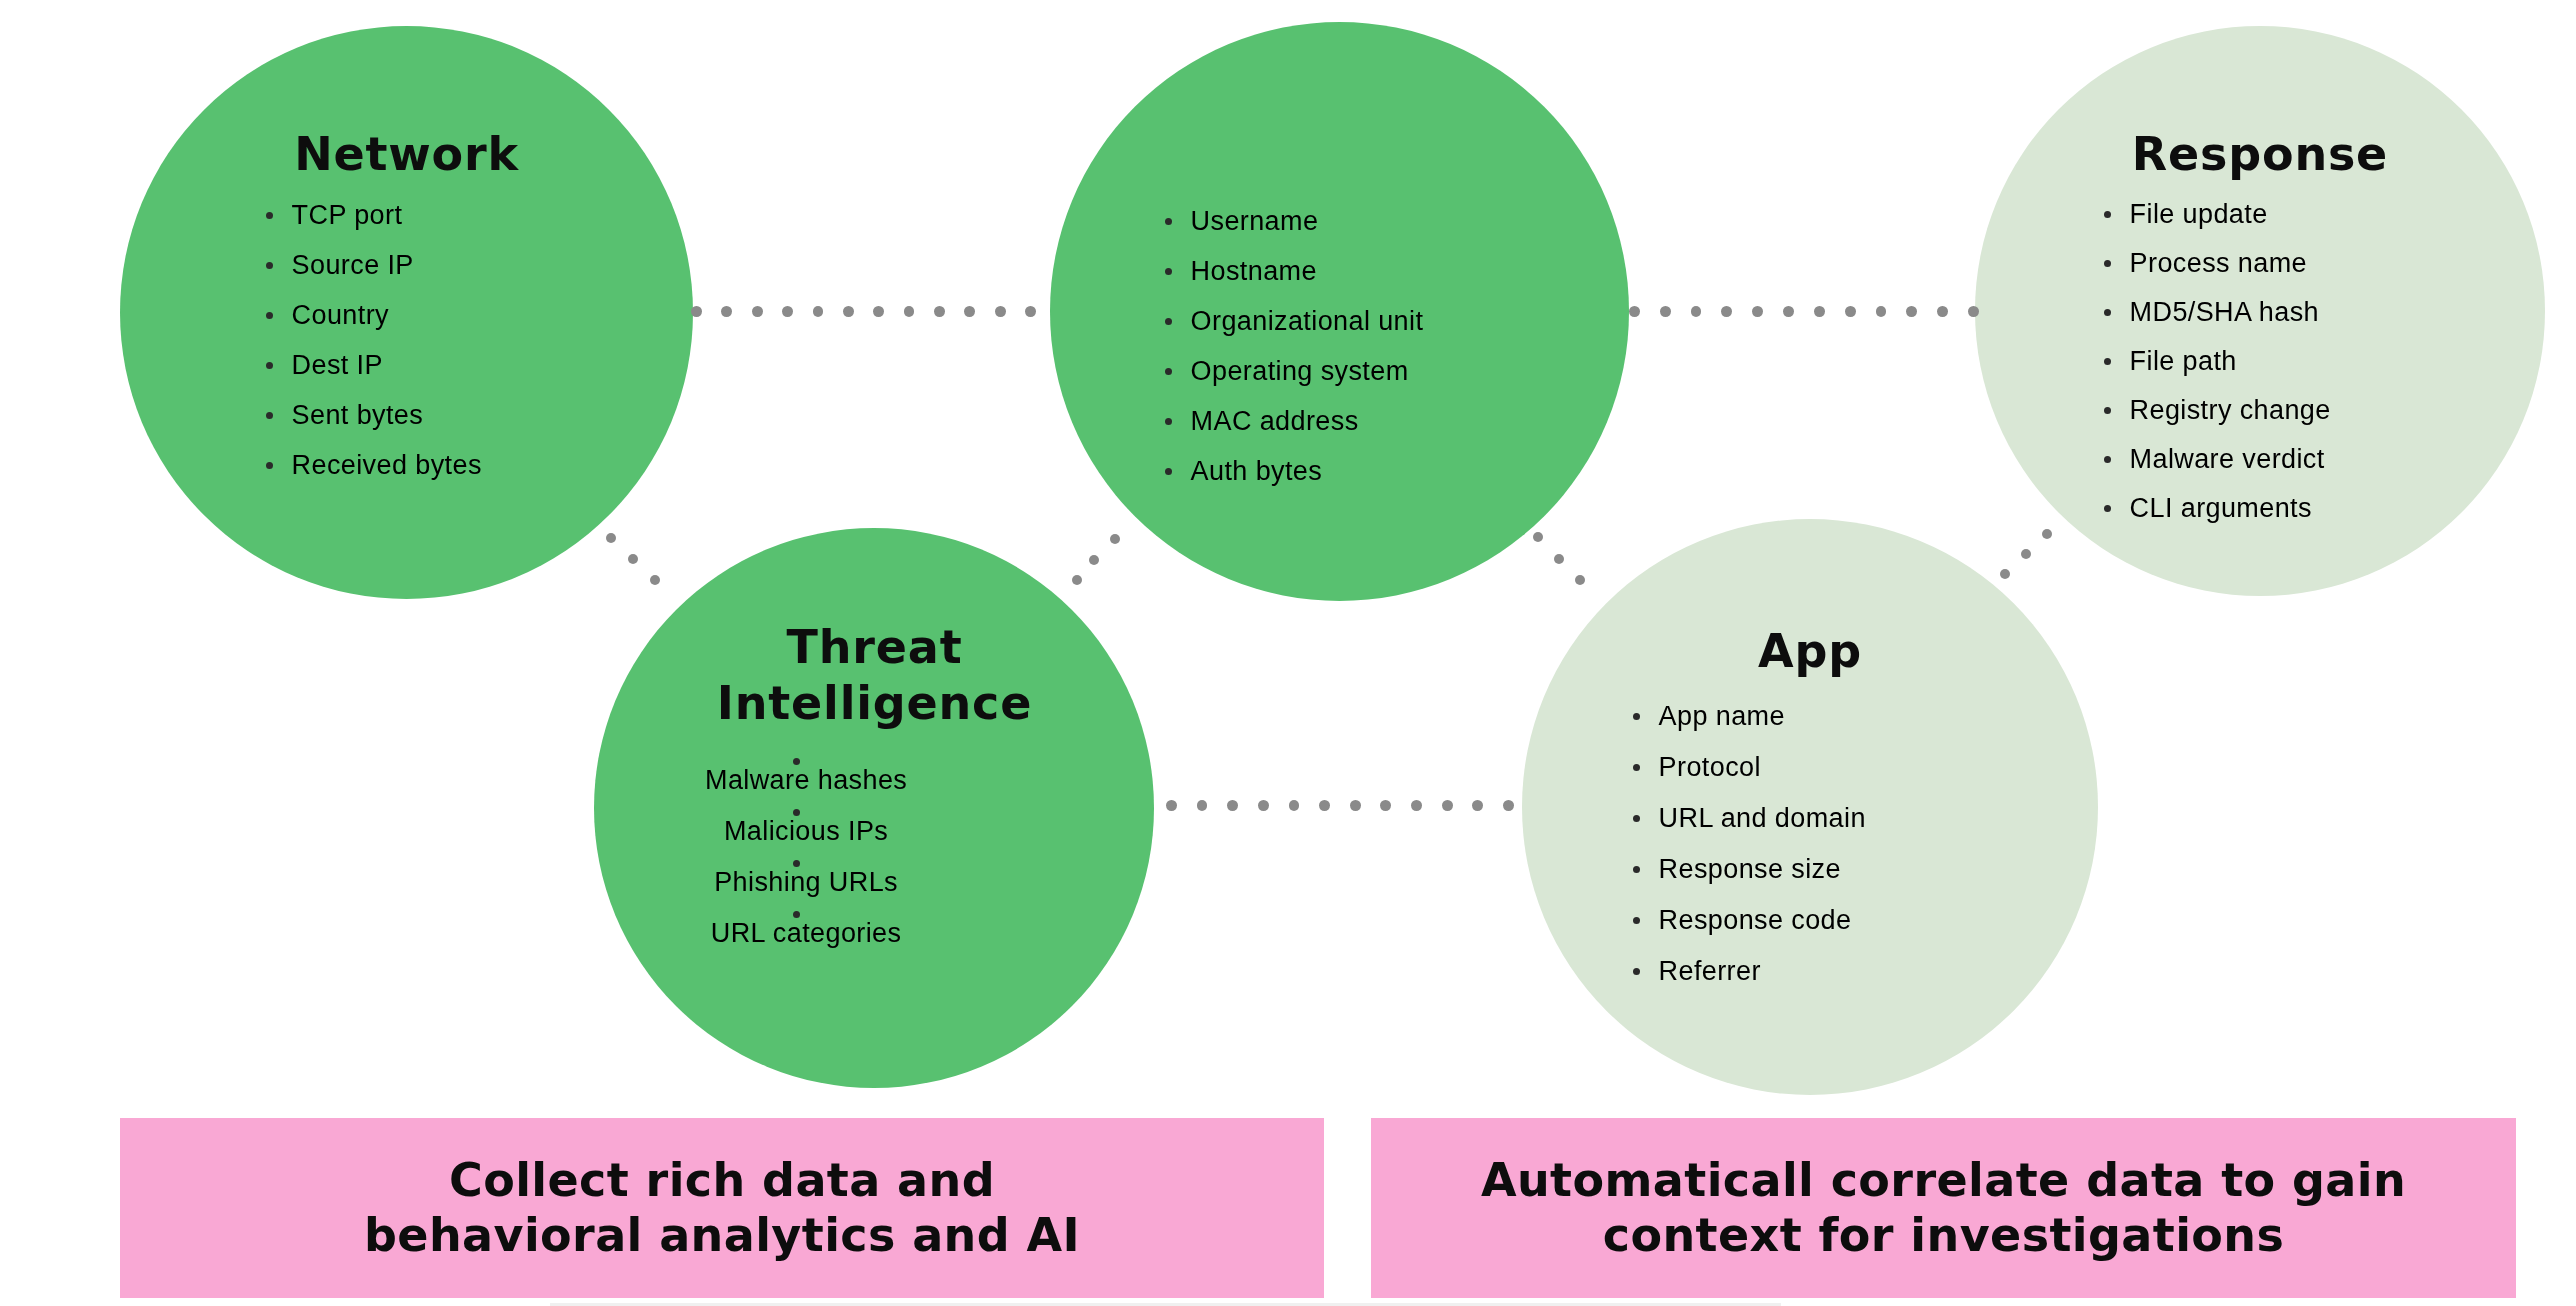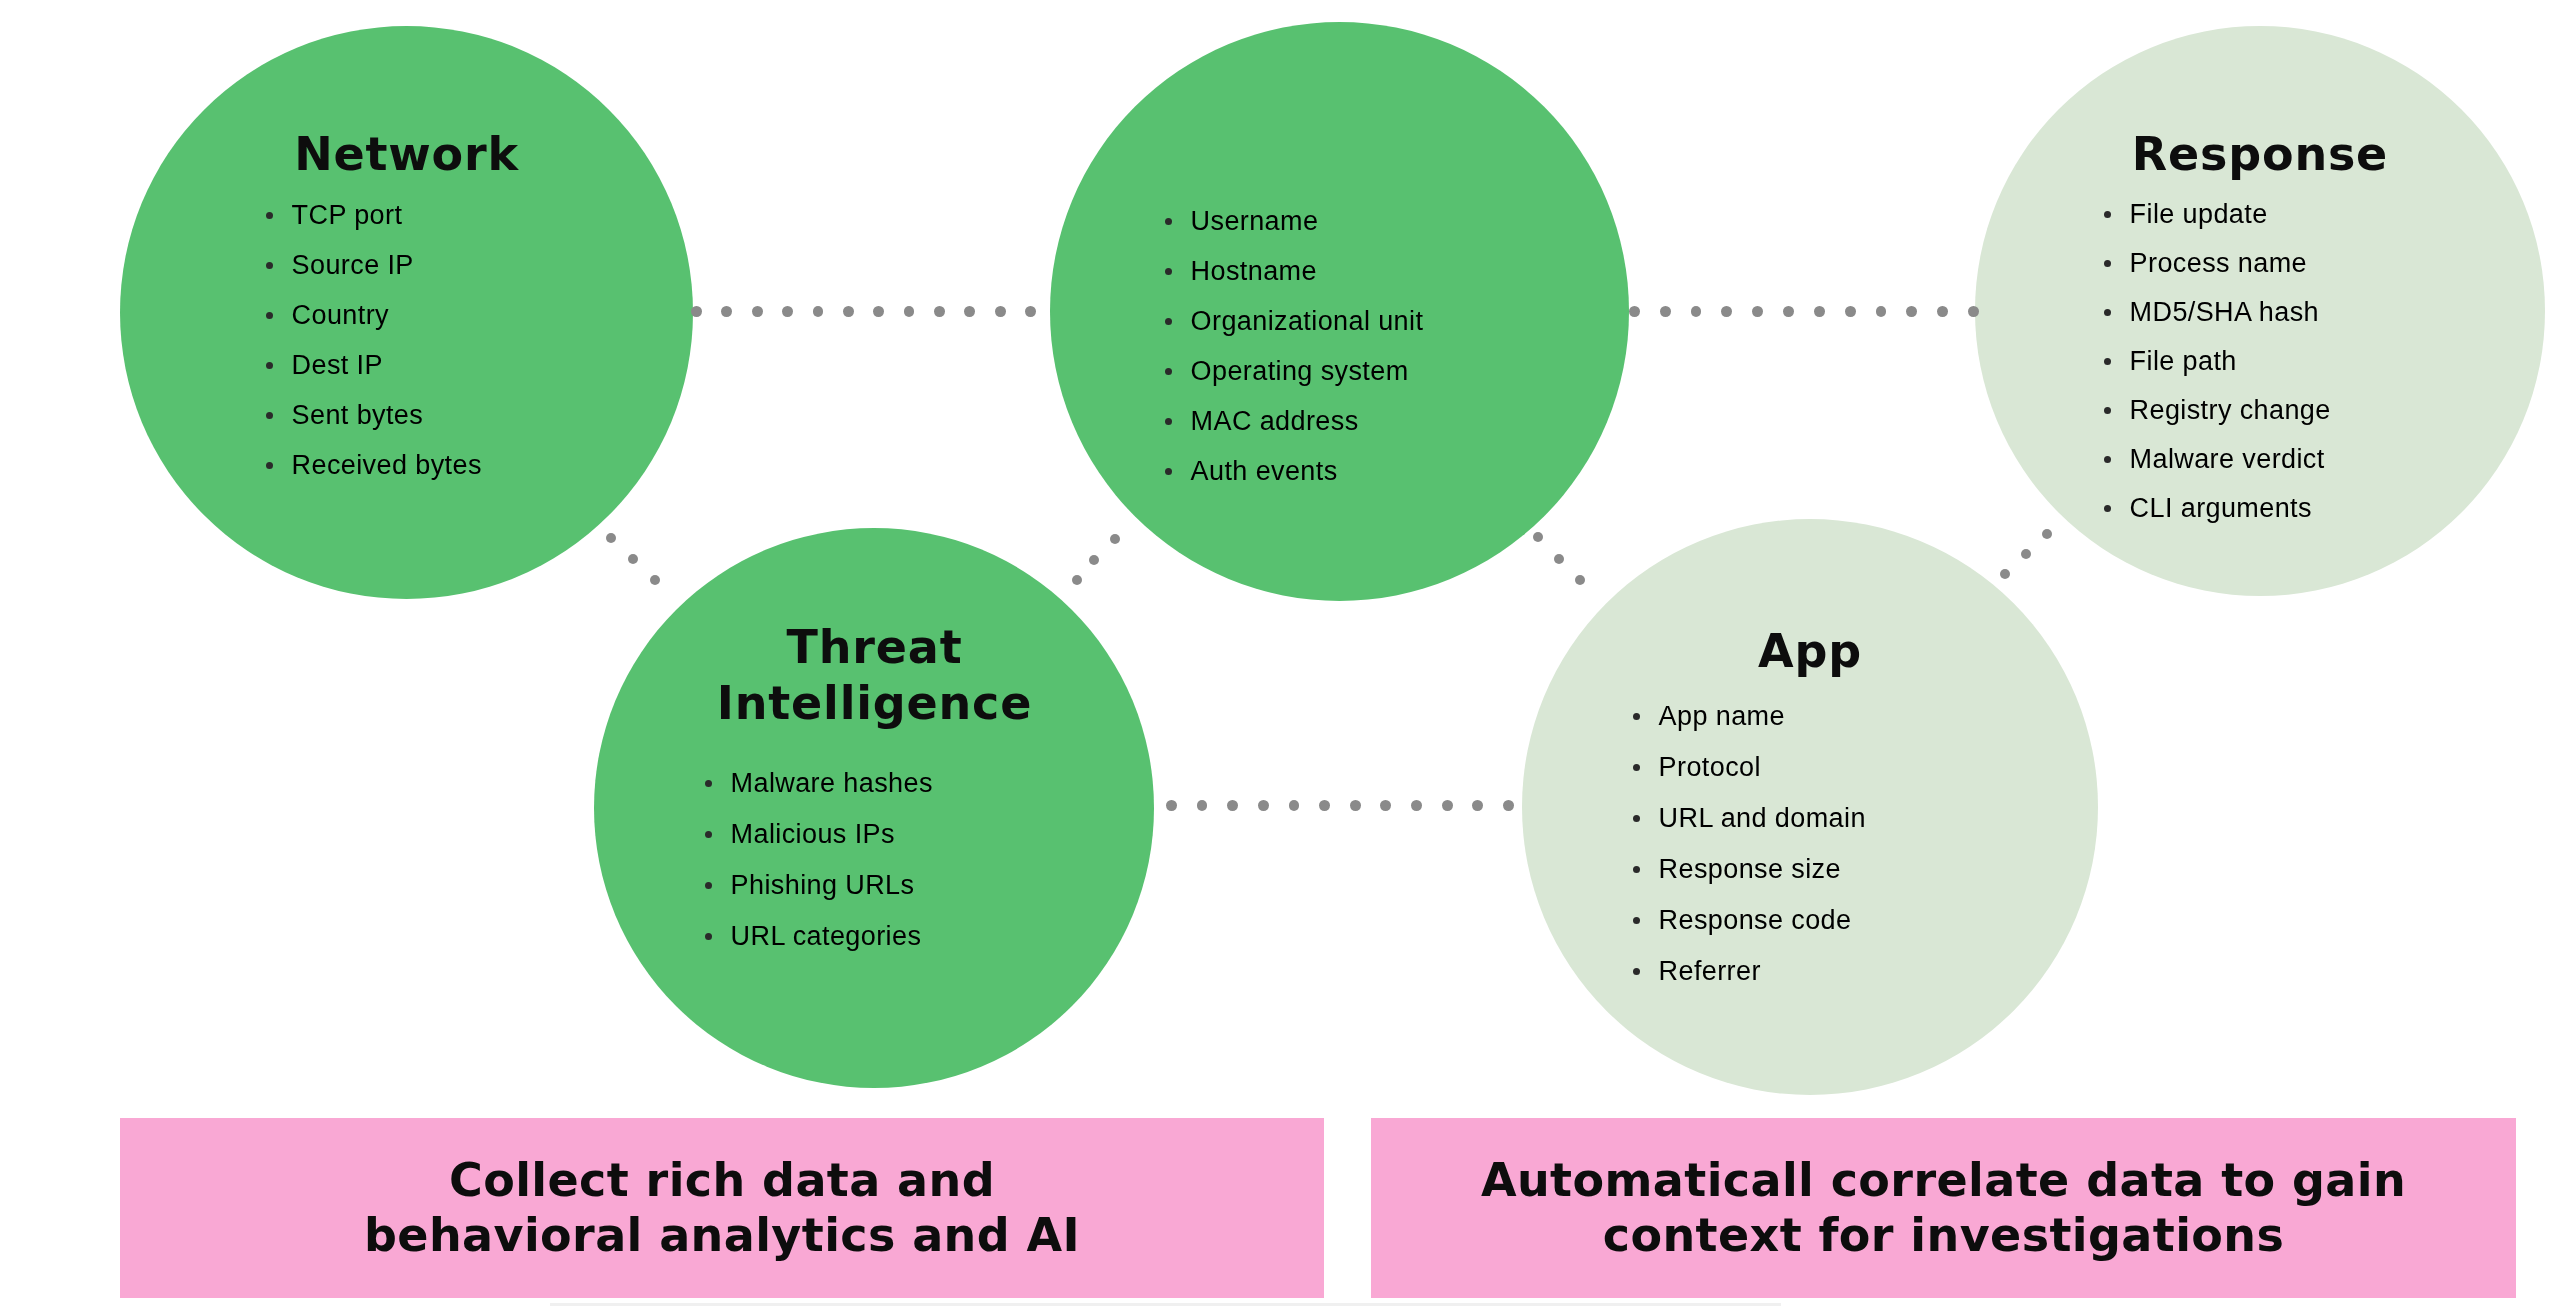--- a/index.html
+++ b/index.html
@@ -35,21 +35,21 @@
 
   .c-endpoint          {left:1975px;top:26px;  width:570px;height:570px;}
   .c-endpoint .title   {top:103px;}
   .c-endpoint ul       {left:129px;top:164px;}
   .c-endpoint li       {height:49px;}
 
   .c-threat-intelligence        {left:594px; top:528px;width:560px;height:560px;}
   .c-threat-intelligence .title {top:91px;line-height:56px;padding:0 70px;
                                  width:calc(100% - 139px);}
   .c-threat-intelligence ul     {left:111px;top:230px;}
-  .c-threat-intelligence li     {height:51px;}
+  .c-threat-intelligence li     {height:51px;flex-direction:column;}
 
   .c-app               {left:1522px;top:519px;width:576px;height:576px;}
   .c-app .title        {top:107px;}
   .c-app ul            {left:111px;top:172px;text-align:right;}
   .c-app li            {height:51px;}
 
   
   .hline{position:absolute;display:flex;justify-content:space-between;
          align-items:center;height:10.8px;}
   .hline .dot{width:10.8px;height:10.8px;border-radius:50%;background:#8A8A8A;}
@@ -118,21 +118,21 @@
         <li>
           <span class="b-dot"></span>
           <span class="b-text">Operating system</span>
         </li>
         <li>
           <span class="b-dot"></span>
           <span class="b-text">MAC address</span>
         </li>
         <li>
           <span class="b-dot"></span>
-          <span class="b-text">Auth events</span>
+          <span class="b-text">Auth bytes</span>
         </li>
       </ul>
   </div>
 
   <div class="circle light c-endpoint">
     <div class="title">Response</div>
     <ul>
         <li>
           <span class="b-dot"></span>
           <span class="b-text">File update</span>

